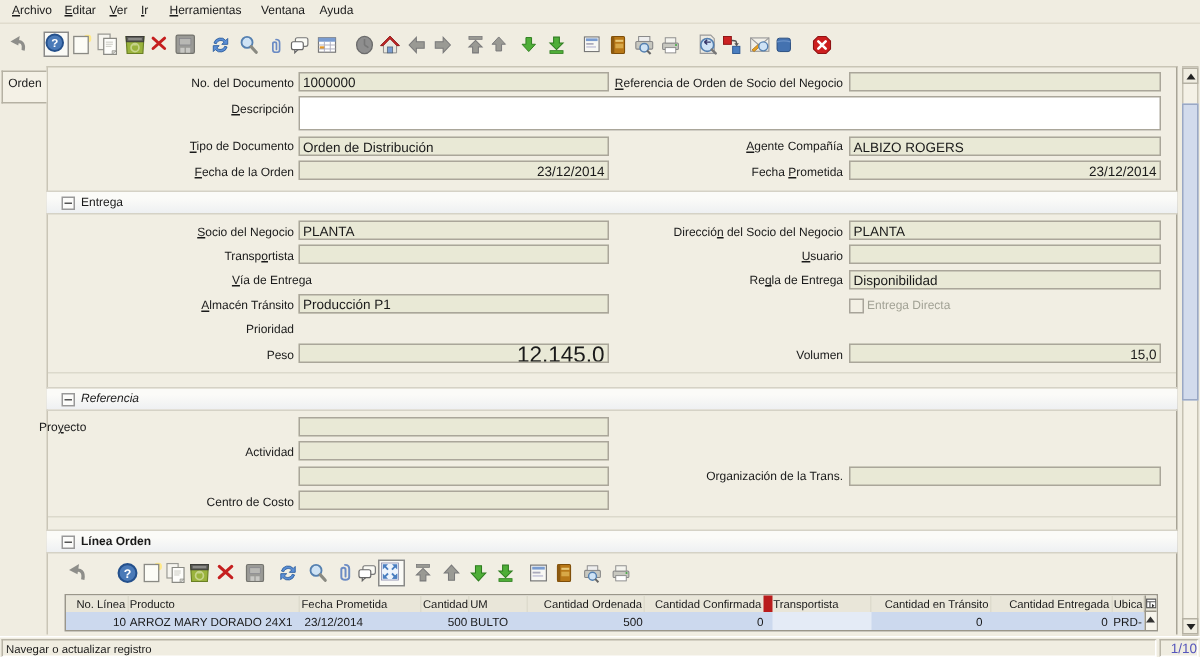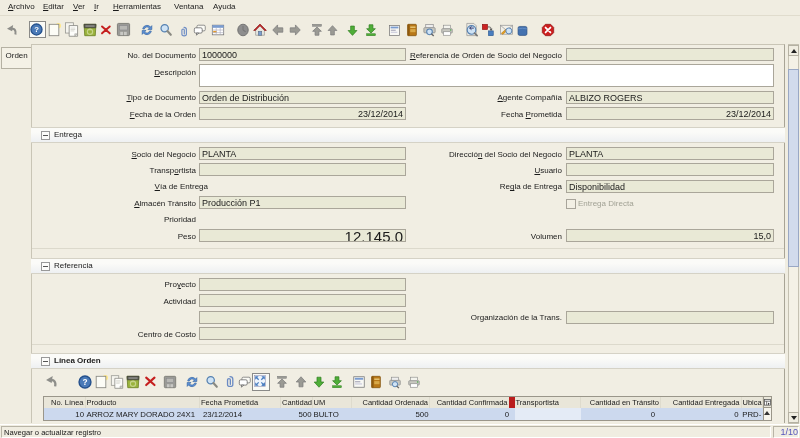--- a/index.html
+++ b/index.html
@@ -187,27 +187,27 @@
     <div style="position:absolute;left:26px;top:198.7px;width:170px;text-align:right;font-size:8px;color:#1a1a1a;white-space:nowrap;"><u>A</u>lmacén Tránsito</div>
     <div style="position:absolute;left:199px;top:196.2px;width:207px;height:13px;background:#e9e9d6;border:1px solid #aaa69a;box-sizing:border-box;font-size:9px;color:#1a1a1a;line-height:13px;text-align:left;overflow:hidden;white-space:nowrap;"><span style="padding:0 2px;">Producción P1</span></div>
     <div style="position:absolute;left:566px;top:199.2px;width:8px;height:8px;border:1px solid #a8a49a;background:#f2efe4;"></div>
     <div style="position:absolute;left:578px;top:198.7px;font-size:8px;color:#a2a295;">Entrega Directa</div>
     <div style="position:absolute;left:26px;top:215.1px;width:170px;text-align:right;font-size:8px;color:#1a1a1a;white-space:nowrap;">Prioridad</div>
     <div style="position:absolute;left:26px;top:231.5px;width:170px;text-align:right;font-size:8px;color:#1a1a1a;white-space:nowrap;">Peso</div>
     <div style="position:absolute;left:199px;top:229px;width:207px;height:13px;background:#e9e9d6;border:1px solid #aaa69a;box-sizing:border-box;font-size:15px;color:#1a1a1a;line-height:13px;text-align:right;overflow:hidden;white-space:nowrap;"><span style="padding:0 2px;">12.145,0</span></div>
     <div style="position:absolute;left:392px;top:231.5px;width:170px;text-align:right;font-size:8px;color:#1a1a1a;white-space:nowrap;">Volumen</div>
     <div style="position:absolute;left:566px;top:229px;width:208px;height:13px;background:#e9e9d6;border:1px solid #aaa69a;box-sizing:border-box;font-size:9px;color:#1a1a1a;line-height:13px;text-align:right;overflow:hidden;white-space:nowrap;"><span style="padding:0 2px;">15,0</span></div>
     <div style="position:absolute;left:32px;top:248px;width:752px;height:1px;background:#dcd9cc;"></div>
-    <div style="position:absolute;left:31px;top:257.5px;width:754px;height:14px;background:linear-gradient(180deg,#fbfbf8 30%,#eef0f2);border-top:1px solid #d5d2c6;border-bottom:1px solid #d5d2c6;">
+    <div style="position:absolute;left:31px;top:257.5px;width:754px;height:14px;background:linear-gradient(180deg,#fbfbf8 30%,#eef0f2);border-top:1px solid #d5d2c6;border-bottom:1px solid #d5d2c6;font-style:italic;">
       <div style="position:absolute;left:10px;top:3px;width:7px;height:7px;border:1px solid #999;background:#fcfcfa;">
         <div style="position:absolute;left:1px;top:3px;width:5px;height:1px;background:#555;"></div>
       </div>
       <div style="position:absolute;left:23px;top:0px;font-size:8px;color:#1a1a1a;line-height:14px;">Referencia</div>
     </div>
-    <div style="position:absolute;left:26px;top:280.0px;width:170px;text-align:right;font-size:8px;color:#1a1a1a;white-space:nowrap;">Pro<u>y</u>ecto</div>
+    <div style="position:absolute;left:26px;top:280.0px;width:170px;font-size:8px;color:#1a1a1a;white-space:nowrap;">Pro<u>y</u>ecto</div>
     <div style="position:absolute;left:199px;top:277.5px;width:207px;height:13px;background:#e9e9d6;border:1px solid #aaa69a;box-sizing:border-box;font-size:9px;color:#1a1a1a;line-height:13px;text-align:left;overflow:hidden;white-space:nowrap;"></div>
     <div style="position:absolute;left:26px;top:296.5px;width:170px;text-align:right;font-size:8px;color:#1a1a1a;white-space:nowrap;">Actividad</div>
     <div style="position:absolute;left:199px;top:294px;width:207px;height:13px;background:#e9e9d6;border:1px solid #aaa69a;box-sizing:border-box;font-size:9px;color:#1a1a1a;line-height:13px;text-align:left;overflow:hidden;white-space:nowrap;"></div>
     <div style="position:absolute;left:199px;top:310.5px;width:207px;height:13px;background:#e9e9d6;border:1px solid #aaa69a;box-sizing:border-box;font-size:9px;color:#1a1a1a;line-height:13px;text-align:left;overflow:hidden;white-space:nowrap;"></div>
     <div style="position:absolute;left:382px;top:313.0px;width:180px;text-align:right;font-size:8px;color:#1a1a1a;white-space:nowrap;">Organización de la Trans.</div>
     <div style="position:absolute;left:566px;top:310.5px;width:208px;height:13px;background:#e9e9d6;border:1px solid #aaa69a;box-sizing:border-box;font-size:9px;color:#1a1a1a;line-height:13px;text-align:left;overflow:hidden;white-space:nowrap;"></div>
     <div style="position:absolute;left:26px;top:329.5px;width:170px;text-align:right;font-size:8px;color:#1a1a1a;white-space:nowrap;">Centro de Costo</div>
     <div style="position:absolute;left:199px;top:327px;width:207px;height:13px;background:#e9e9d6;border:1px solid #aaa69a;box-sizing:border-box;font-size:9px;color:#1a1a1a;line-height:13px;text-align:left;overflow:hidden;white-space:nowrap;"></div>
     <div style="position:absolute;left:32px;top:344px;width:752px;height:1px;background:#dcd9cc;"></div>
     <div style="position:absolute;left:31px;top:353px;width:754px;height:14px;background:linear-gradient(180deg,#fbfbf8 30%,#eef0f2);border-top:1px solid #d5d2c6;border-bottom:1px solid #d5d2c6;font-weight:bold;">

